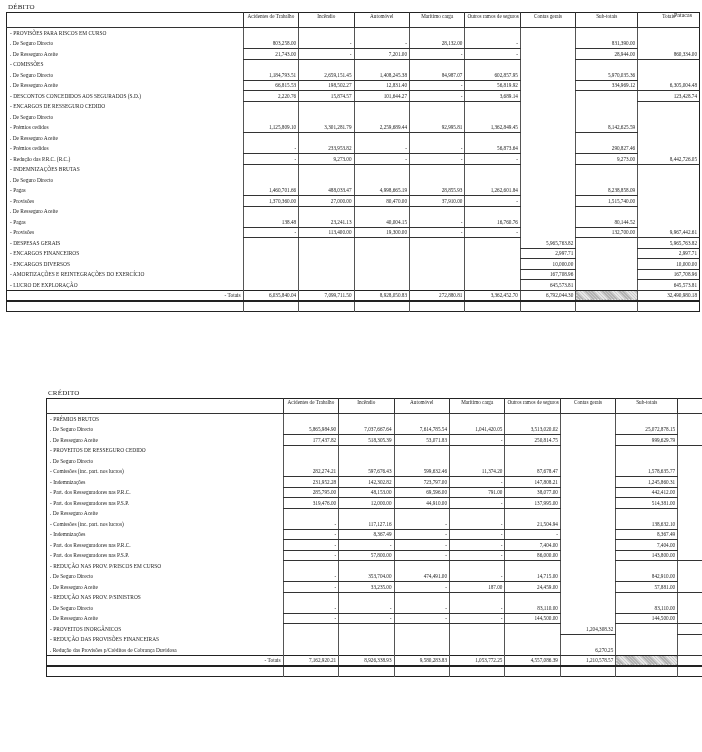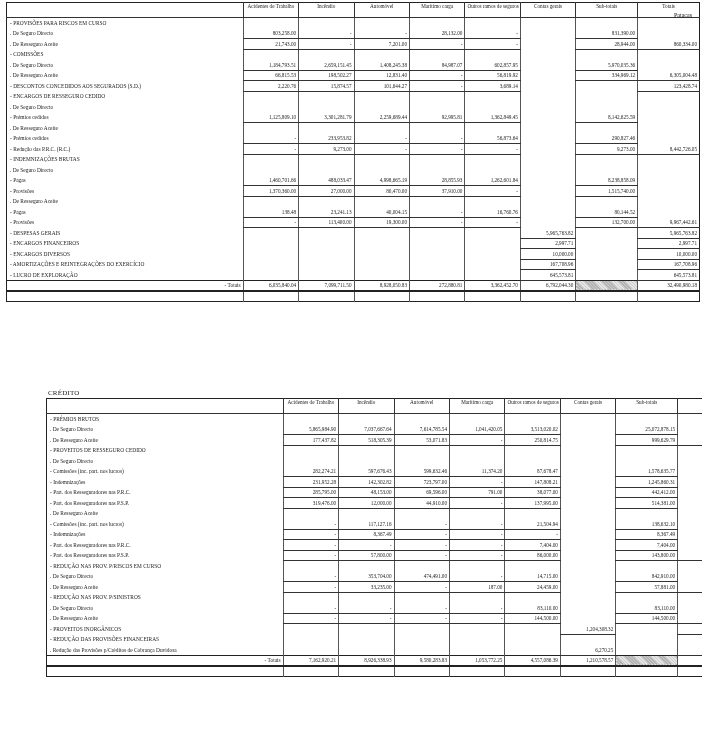--- a/index.html
+++ b/index.html
@@ -19,20 +19,21 @@
   td.hatch{background:repeating-linear-gradient(45deg,#999 0 1px,#fff 1px 2px);}
   tr.foot td{height:8px;}
   col.c0{width:222px;}
   col.cn{width:52px;}
   col.cw{width:58px;}
 </style>
 </head>
 <body>
 
 <div class="section" style="top:2px;">
+  <div class="sec-title">DÉBITO</div>
   <div class="currency" style="top:10px;">Patacas</div>
   <table id="tbl-debito">
     <colgroup>
         <col class="c0">
         <col class="cn">
         <col class="cn">
         <col class="cn">
         <col class="cn">
         <col class="cn">
         <col class="cn">

